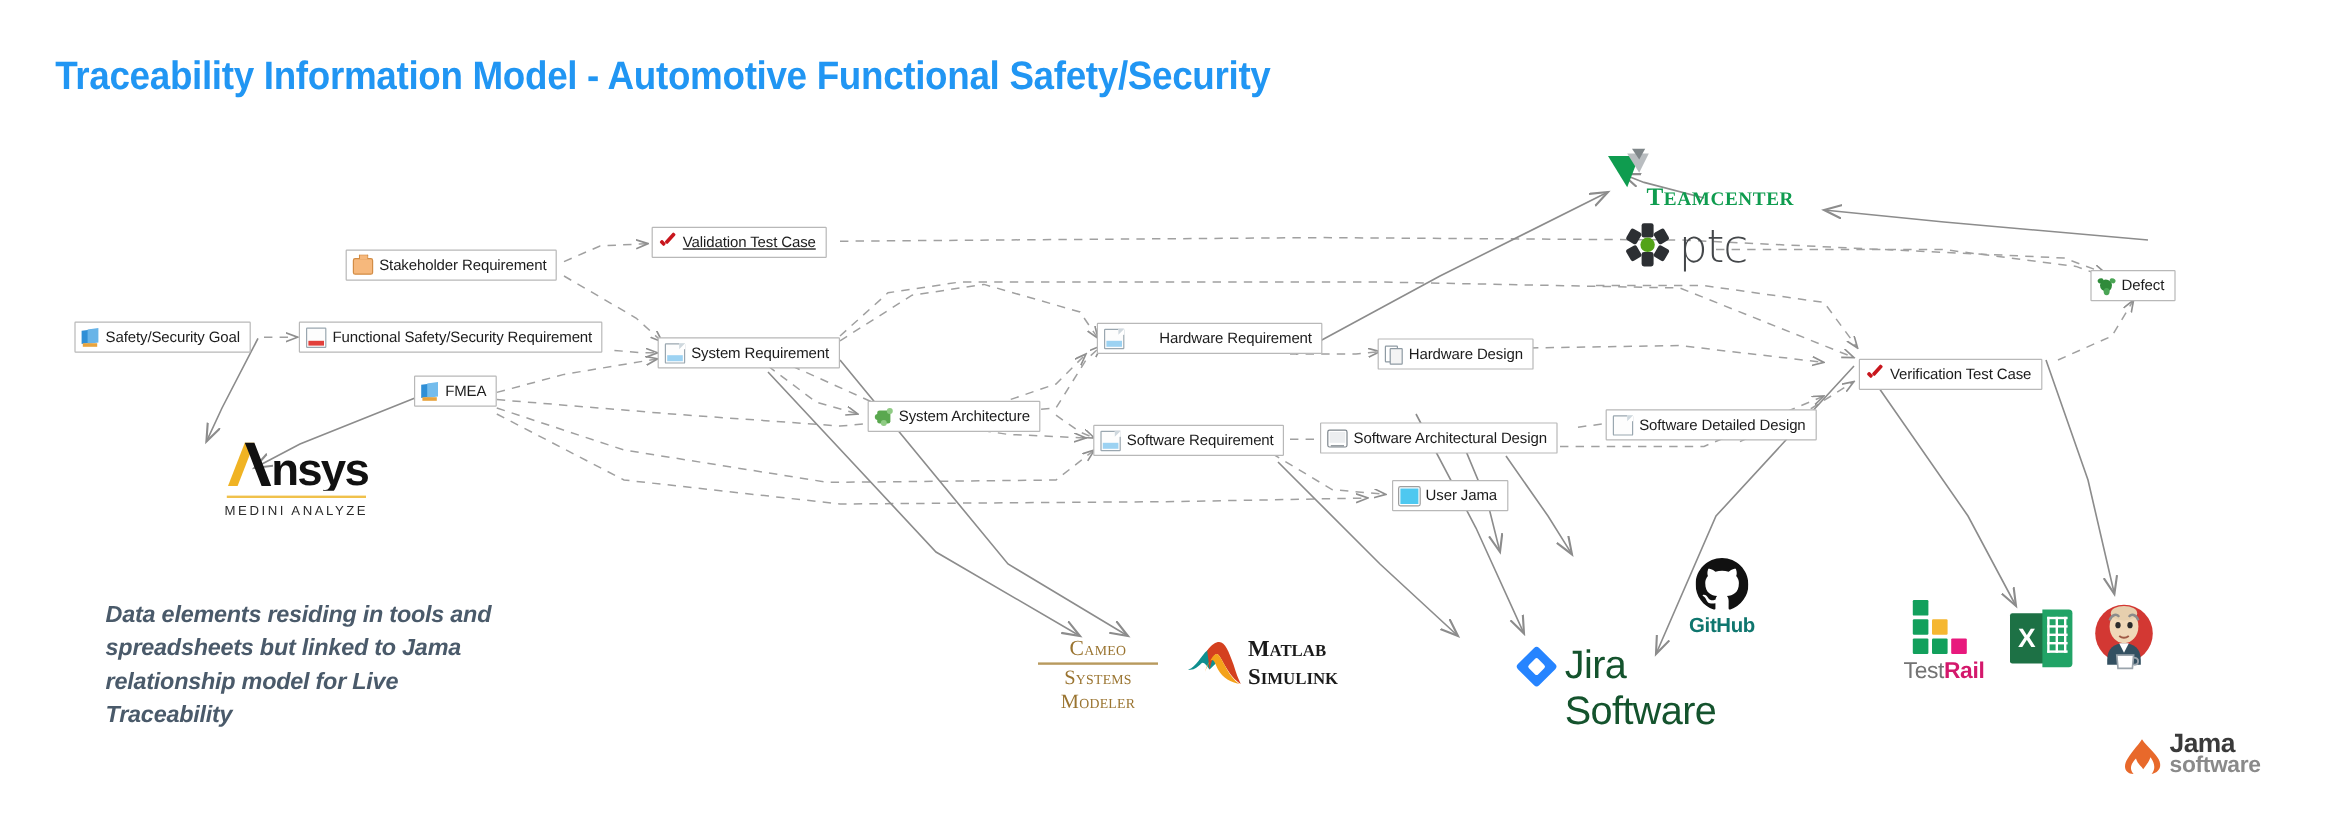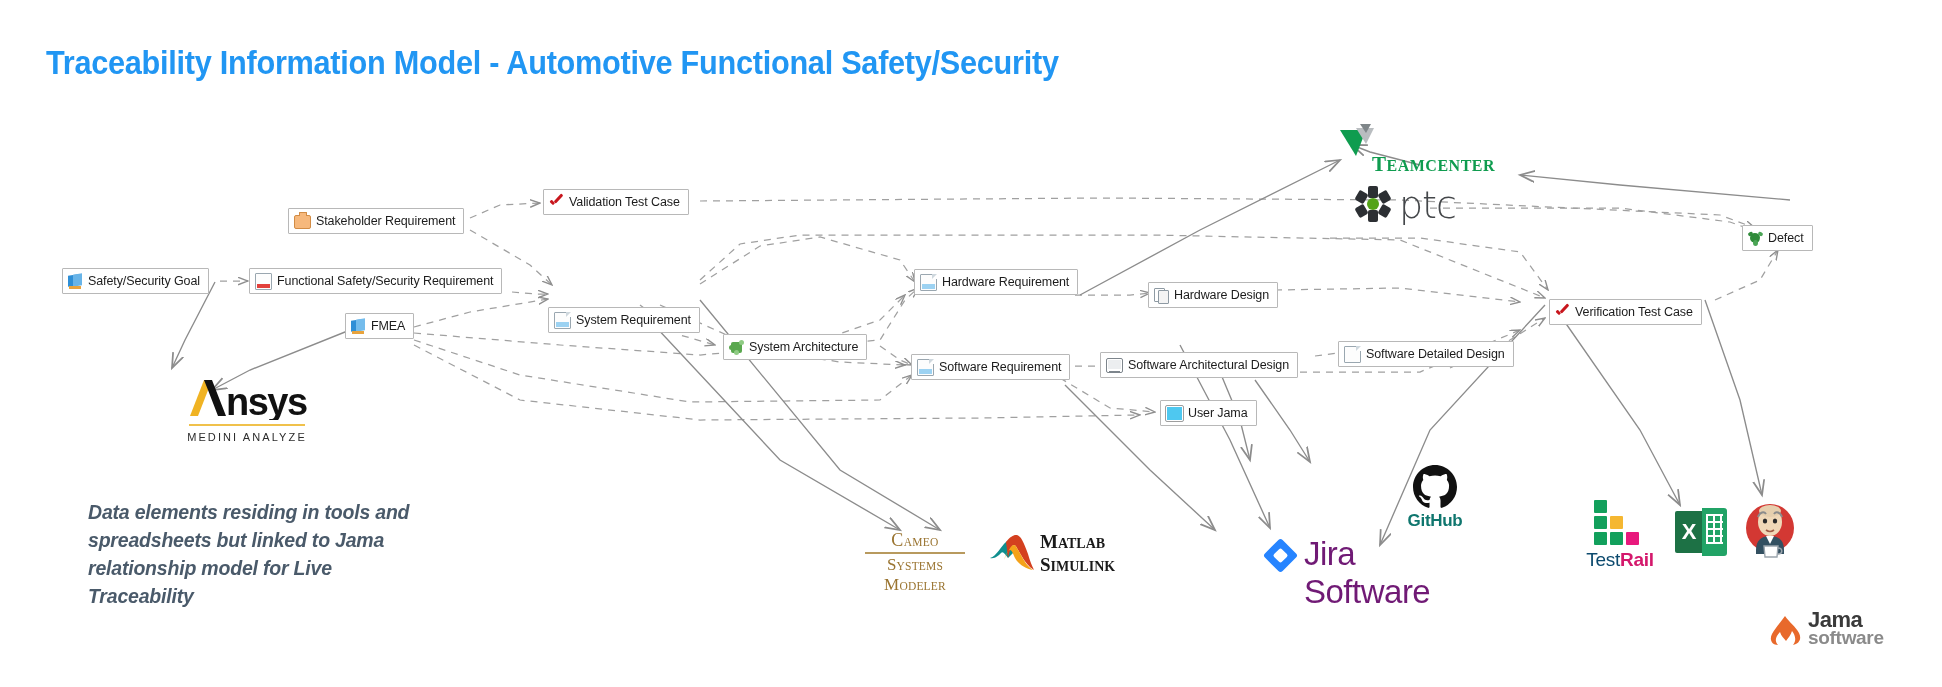--- a/index.html
+++ b/index.html
@@ -129,21 +129,21 @@
 
   
   .ptc-wrap{left:1355px;top:186px;}
   .ptc-mark{position:absolute;left:0;top:0;width:36px;height:36px;}
   .ptc-seg{position:absolute;background:#2c2f33;border-radius:2px;}
   .ptc-core{position:absolute;left:12px;top:12px;width:12px;height:12px;background:#53a318;border-radius:50%;}
   .ptc-text{position:absolute;left:44px;top:-3px;font-size:38px;color:#44474a;letter-spacing:-1px;font-family:"DejaVu Sans", sans-serif;font-weight:300;}
 
   
   .ansys-wrap{left:182px;top:365px;width:130px;text-align:center;}
-  .ansys-logo{position:relative;height:42px;margin-top:11px;}
+  .ansys-logo{position:relative;height:42px;}
   .ansys-rule{width:116px;height:2px;background:#f0c14b;margin:6px auto 5px auto;}
   .ansys-sub{font-size:11px;letter-spacing:2.1px;color:#2b2b2b;font-weight:500;}
 
   
   .caption{
     position:absolute;left:88px;top:498px;width:330px;
     font-size:19.5px;line-height:28px;font-weight:bold;font-style:italic;
     color:#4a5a6a;letter-spacing:-0.2px;
   }
 
@@ -158,33 +158,33 @@
   .ml-wrap{left:988px;top:530px;}
   .ml-logo{position:absolute;left:0;top:4px;width:48px;height:38px;}
   .ml-text{position:absolute;left:52px;top:1px;font-family:"Liberation Serif", serif;color:#1a1a1a;line-height:21px;}
   .ml-text div{font-size:19px;letter-spacing:0px;font-weight:bold;}
   .ml-text .s{font-size:14px;}
 
   
   .jira-wrap{left:1268px;top:535px;}
   .jira-dia{position:absolute;left:0;top:8px;width:25px;height:25px;background:#2684ff;transform:rotate(45deg);border-radius:3px;}
   .jira-dia:after{content:"";position:absolute;left:7px;top:7px;width:11px;height:11px;background:#ffffff;border-radius:2px;}
-  .jira-text{position:absolute;left:36px;top:0px;font-size:33px;color:#701a75;letter-spacing:-0.5px;}
+  .jira-text{position:absolute;left:36px;top:0px;font-size:33px;color:#14532d;letter-spacing:-0.5px;}
 
   
   .gh-wrap{left:1395px;top:465px;width:80px;text-align:center;}
   .gh-mark{width:44px;height:44px;margin:0 auto;}
   .gh-text{font-size:17px;font-weight:bold;color:#0f766e;letter-spacing:-0.3px;margin-top:-2px;}
 
   
   .tr-wrap{left:1574px;top:500px;width:92px;text-align:center;}
   .tr-grid{width:52px;height:46px;margin:0 auto;position:relative;}
   .tr-cell{position:absolute;width:13px;height:13px;border-radius:1px;}
   .tr-text{font-size:19px;margin-top:3px;letter-spacing:-0.3px;}
-  .tr-test{color:#0c4a6e;}
+  .tr-test{color:#737373;}
   .tr-rail{color:#d4186c;font-weight:bold;}
 
   
   .xl-wrap{left:1675px;top:508px;width:52px;height:48px;}
   .xl-left{position:absolute;left:0;top:3px;width:28px;height:42px;background:#1d7145;border-radius:2px 0 0 2px;}
   .xl-x{position:absolute;left:0;top:3px;width:28px;height:42px;color:#fff;font-size:22px;font-weight:bold;text-align:center;line-height:42px;}
   .xl-right{position:absolute;left:27px;top:0px;width:25px;height:48px;background:#21a366;border-radius:0 3px 3px 0;}
   .xl-grid{position:absolute;left:31px;top:6px;width:17px;height:36px;}
   .xl-gl{position:absolute;background:#fff;}
 
@@ -283,54 +283,54 @@
       <path d="M1080,295 L1200,230 L1340,160"></path>
       <path d="M1790,200 L1620,185 L1520,175"></path>
     </g>
   </svg>
 
   <div class="node" style="left:288px;top:208px;">
     <span class="ico ico-case"></span>
     <span class="nlabel">Stakeholder Requirement</span>
   </div>
 
-  <div class="node" style="left:543px;top:189px;">
+  <div class="node" style="left:543px;top:189px;text-decoration:underline;">
     <span class="ico ico-check"></span>
     <span class="nlabel">Validation Test Case</span>
   </div>
 
   <div class="node" style="left:62px;top:268px;">
     <span class="ico ico-goal">
         <i class="g1"></i>
         <i class="g2"></i>
         <i class="g3"></i>
       </span>
     <span class="nlabel">Safety/Security Goal</span>
   </div>
 
   <div class="node" style="left:249px;top:268px;">
     <span class="ico ico-doc-red"></span>
     <span class="nlabel">Functional Safety/Security Requirement</span>
   </div>
 
-  <div class="node" style="left:548px;top:281px;margin-top:26px;">
+  <div class="node" style="left:548px;top:281px;">
     <span class="ico ico-doc"></span>
     <span class="nlabel">System Requirement</span>
   </div>
 
   <div class="node" style="left:345px;top:313px;">
     <span class="ico ico-fmea">
         <i class="f1"></i>
         <i class="f2"></i>
         <i class="f3"></i>
       </span>
     <span class="nlabel">FMEA</span>
   </div>
 
-  <div class="node" style="left:914px;top:269px;">
+  <div class="node" style="left:914px;top:269px;gap:24px;">
     <span class="ico ico-doc"></span>
     <span class="nlabel">Hardware Requirement</span>
   </div>
 
   <div class="node" style="left:1148px;top:282px;">
     <span class="ico ico-stack">
         <i class="s1"></i>
         <i class="s2"></i>
       </span>
     <span class="nlabel">Hardware Design</span>

